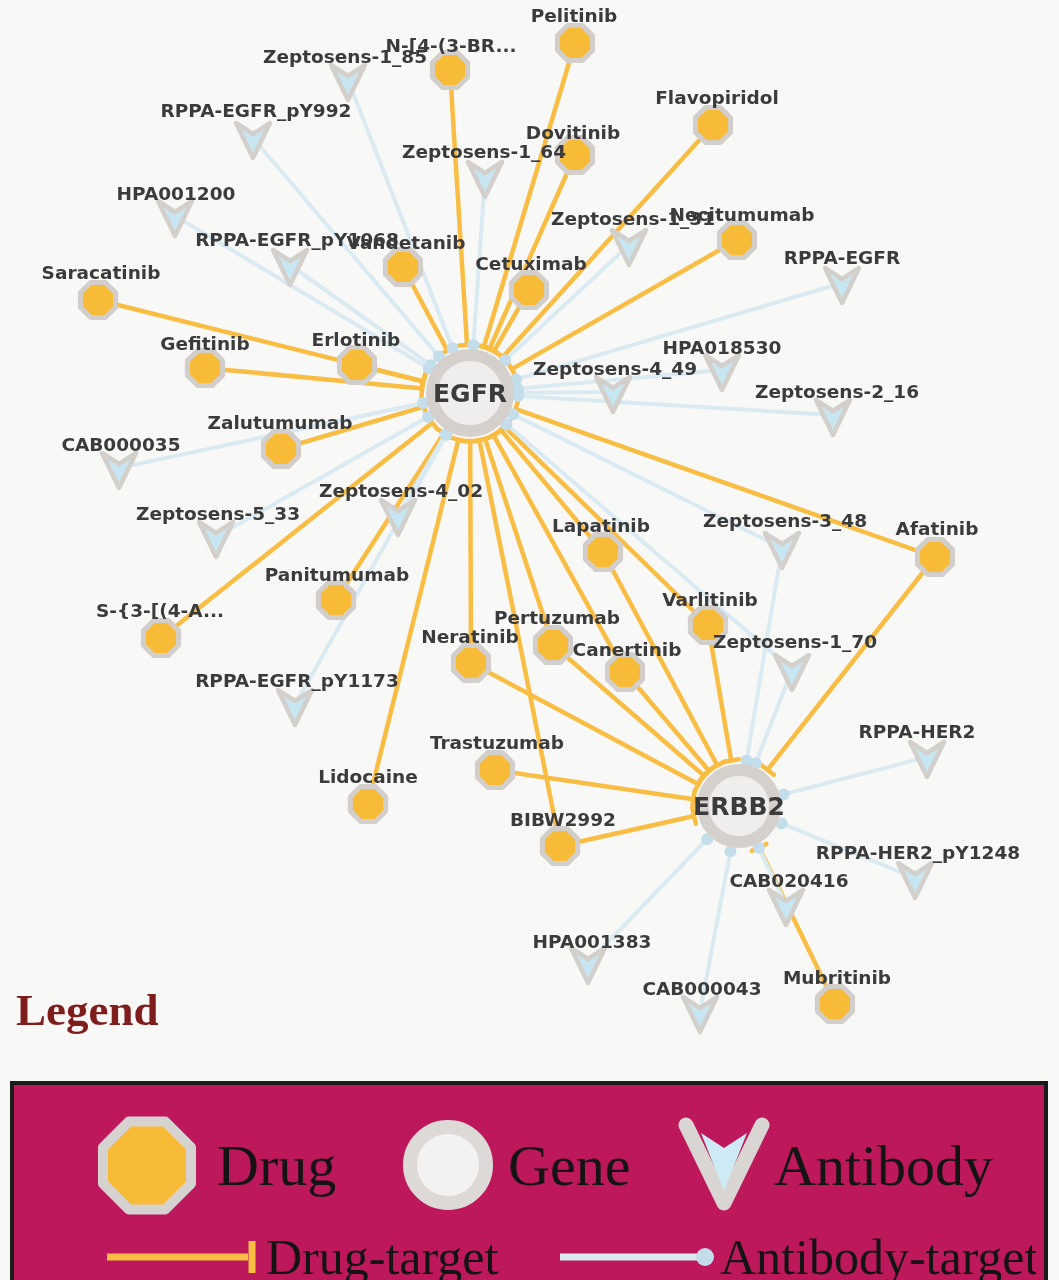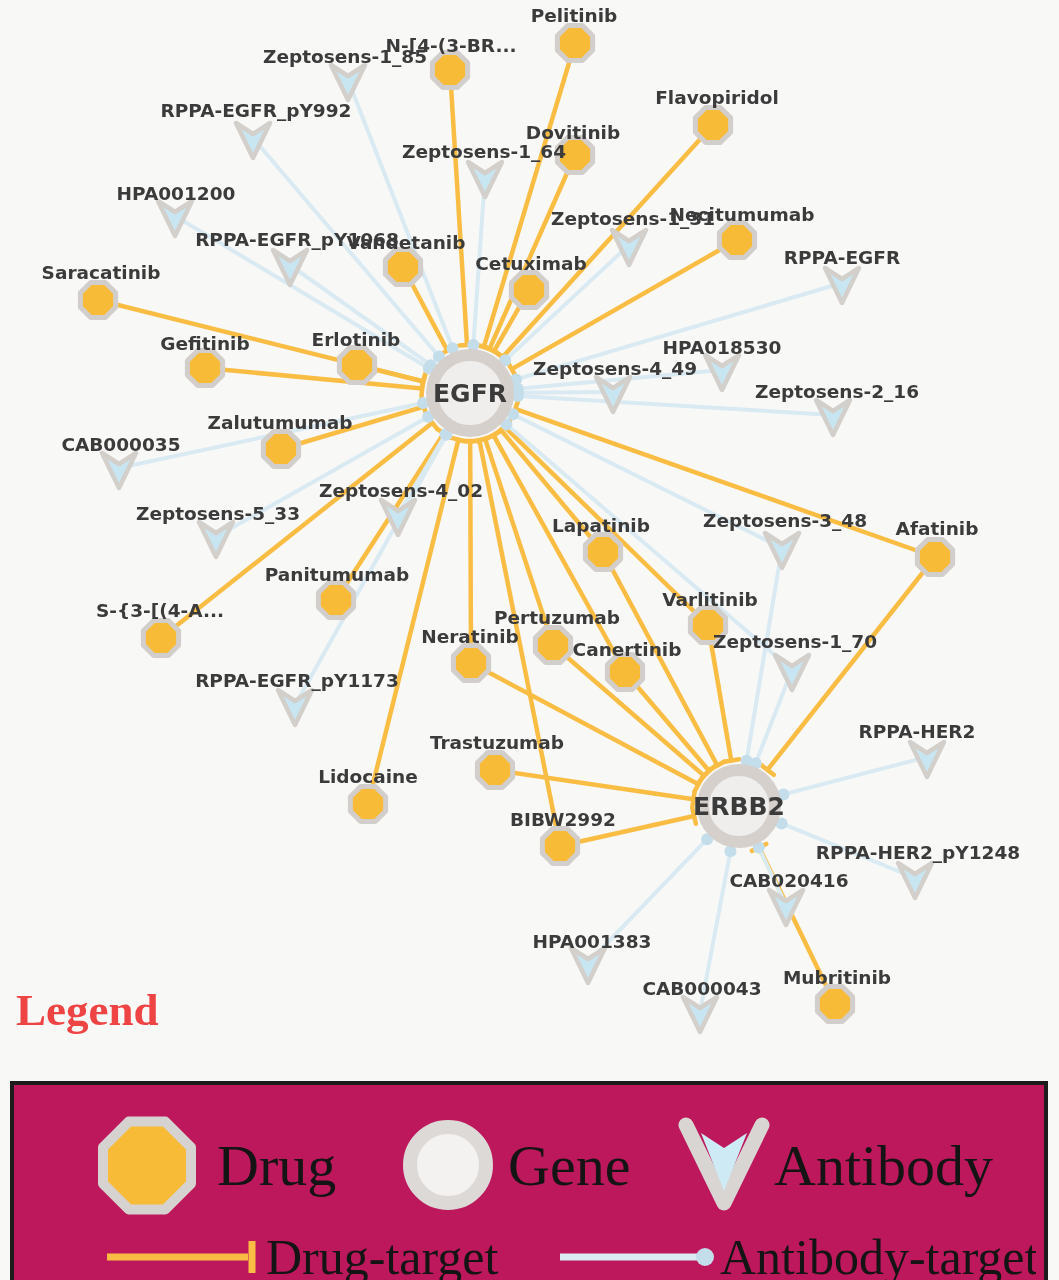--- a/index.html
+++ b/index.html
@@ -6,21 +6,21 @@
   body{
     width:1059px;height:1280px;position:relative;overflow:hidden;
     background:#f8f8f7;
     font-family:"DejaVu Sans",sans-serif;
   }
   #graph{position:absolute;left:0;top:0;}
   .node-label{font-family:"DejaVu Sans",sans-serif;font-weight:bold;}
   .legend-title{
     position:absolute;left:16px;top:986px;
     font-family:"Liberation Serif",serif;font-weight:bold;
-    font-size:45px;color:#ef4444;line-height:1.1;
+    font-size:45px;color:#7f1d1d;line-height:1.1;
   }
   .legend-box{
     position:absolute;left:10px;top:1081px;width:1030px;height:212px;
     border:4px solid #1c1c1c;background:#be185d;
   }
   .legend-box svg{position:absolute;left:0;top:0;}
   .legend-label{font-family:"Liberation Serif",serif;fill:#141414;}
 </style>
 </head>
 <body>

